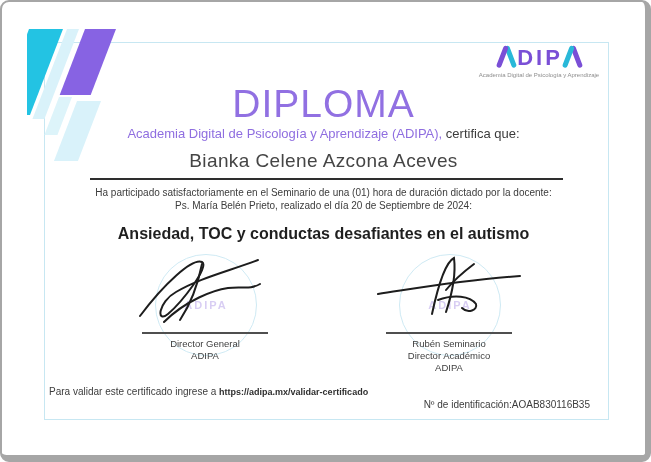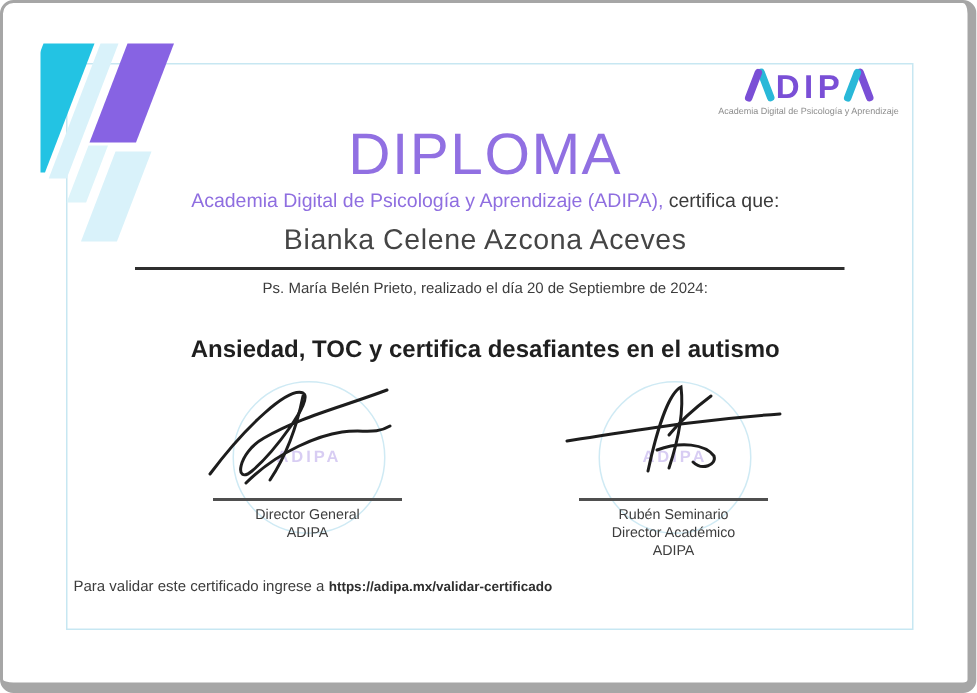--- a/index.html
+++ b/index.html
@@ -100,24 +100,25 @@
 
   <div class="certify">
     <span class="issuer">Academia Digital de Psicología y Aprendizaje (ADIPA),</span><span class="rest"> certifica que:</span>
   </div>
 
   <div class="recipient">Bianka Celene Azcona Aceves</div>
 
   <div class="rule"></div>
 
   <div class="participation">
+    <div>Ha participado satisfactoriamente en el Seminario de una (01) hora de duración dictado por la docente:</div>
     <div>Ps. María Belén Prieto, realizado el día 20 de Septiembre de 2024:</div>
   </div>
 
-  <div class="course">Ansiedad, TOC y certifica desafiantes en el autismo</div>
+  <div class="course">Ansiedad, TOC y conductas desafiantes en el autismo</div>
 
   <div class="sig sig-left">
     <div class="wm-circle">
       <span class="wm-text">ADIPA</span>
     </div>
     <svg class="sig-svg" viewBox="0 0 150 84">
       <g fill="none" stroke="#1d1d1d" stroke-width="2" stroke-linecap="round">
         <path d="M10 66 C 34 34, 62 8, 72 12 C 80 16, 52 52, 38 64 C 26 74, 28 52, 46 42 C 70 28, 96 22, 128 10"></path>
         <path d="M34 72 C 56 50, 84 40, 98 38 C 112 36, 120 40, 130 34"></path>
         <path d="M72 14 C 68 34, 62 52, 50 70"></path>
@@ -149,14 +150,17 @@
       <div>ADIPA</div>
     </div>
   </div>
 
   <div class="f-left">
     <div>
       <span>Para validar este certificado ingrese a </span><span class="f-url">https://adipa.mx/validar-certificado</span>
     </div>
   </div>
 
+  <div class="f-right">
+    <span>Nº de identificación:</span><span>AOAB830116B35</span>
+  </div>
 
 </div>
 
 </body></html>

